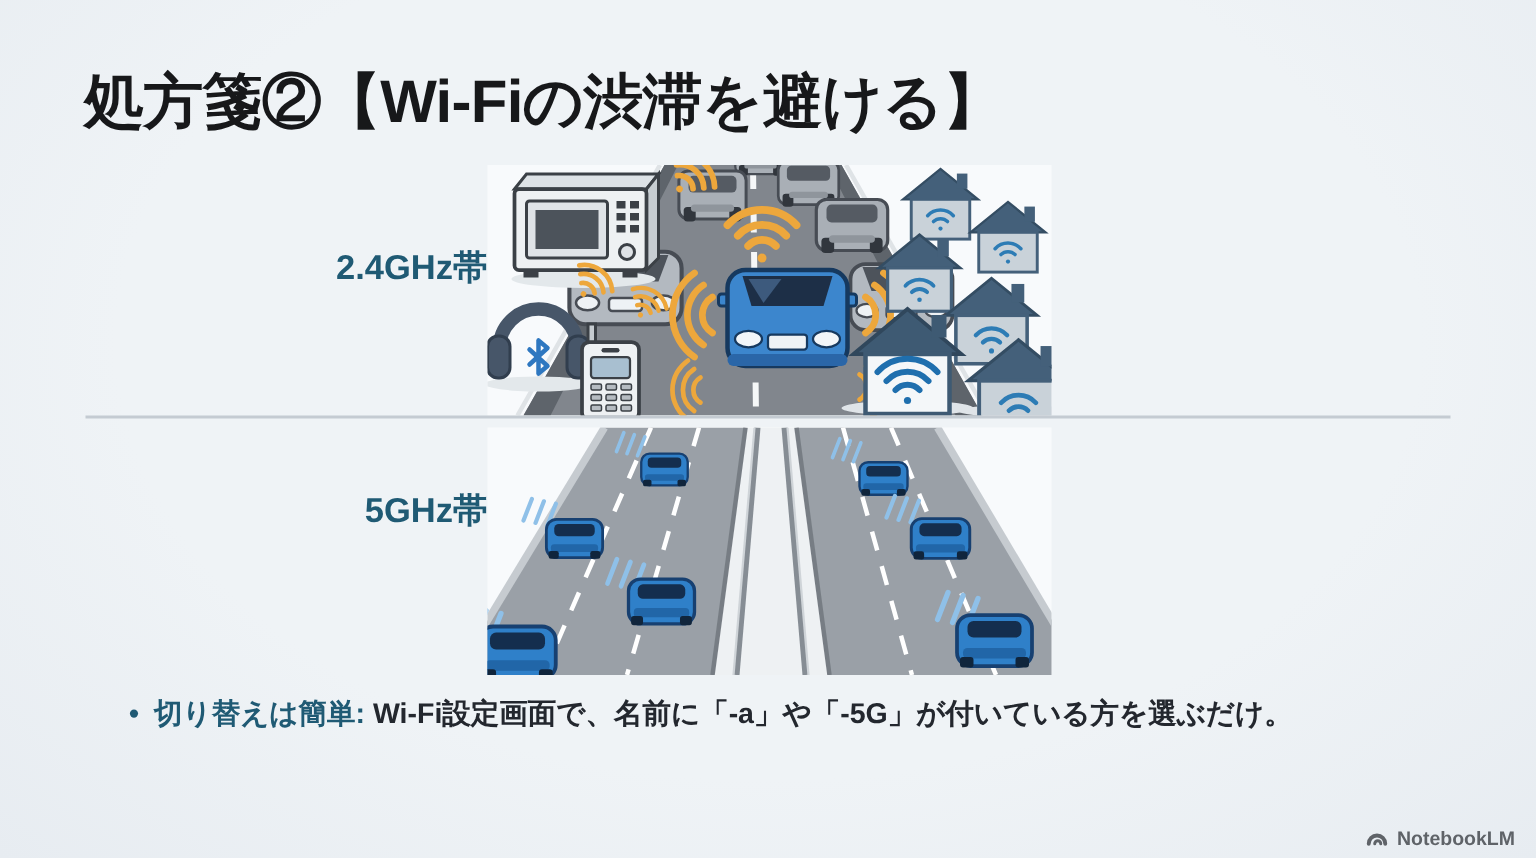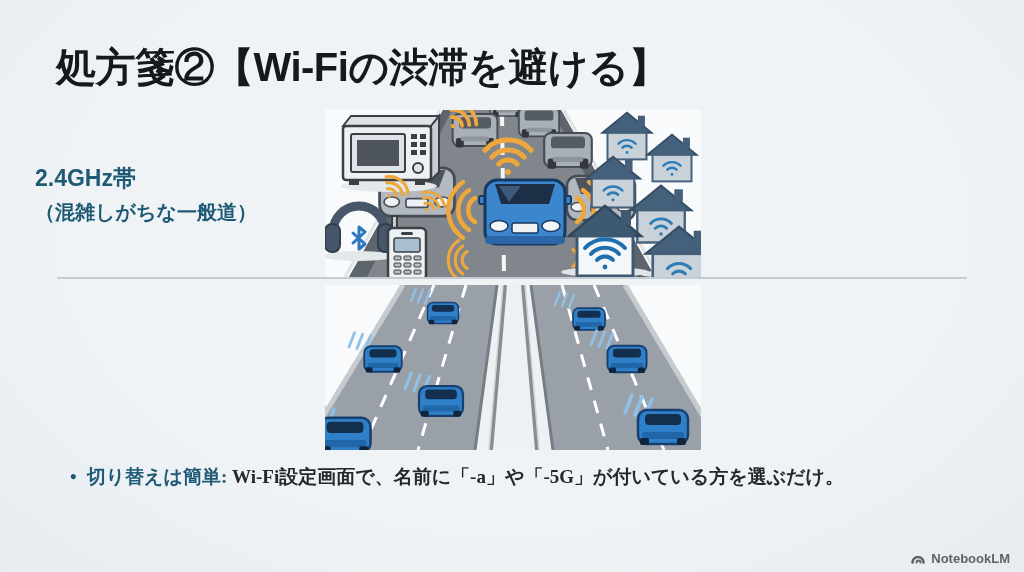--- a/index.html
+++ b/index.html
@@ -6,53 +6,53 @@
   .slide{
     position:relative;width:1024px;height:572px;overflow:hidden;
     background:#edf1f5;
     background:radial-gradient(ellipse at 50% 40%, #eff3f6 60%, #e7ecf1 100%);
     font-family:"Liberation Sans", sans-serif;
   }
   .title{
     position:absolute;left:56px;top:40px;margin:0;
     font-size:40px;font-weight:800;color:#17181a;letter-spacing:-0.5px;
   }
-  .band-label{position:absolute;width:290px;left:35px;text-align:left;color:#1f5a74;font-weight:700;}
+  .band-label{position:absolute;width:290px;left:35px;text-align:right;color:#1f5a74;font-weight:700;}
   .band-label .band-name{font-size:23px;margin-bottom:5px;}
   .band-label .band-desc{font-size:20px;}
   #band24{top:163px;}
   #band5{top:325px;}
   .illustration{position:absolute;left:325px;top:110px;width:376px;height:340px;}
   .scene{display:block;background:#f8fafc;}
   .scene-top{height:167px;}
   .scene-bottom{height:165px;margin-top:8px;}
   .divider{position:absolute;left:57px;top:277px;width:910px;height:2px;background:#c4cbd2;}
-  .bullets{position:absolute;left:70px;top:464px;margin:0;padding:0;list-style:none;font-family:Liberation Serif, serif;}
+  .bullets{position:absolute;left:86px;top:464px;margin:0;padding:0;list-style:none;}
   .bullets li{font-size:19px;line-height:1.35;color:#23272e;font-weight:600;margin-bottom:13px;}
   .bullet-marker{color:#1f5a74;font-weight:800;margin-right:10px;}
   .bullet-label{color:#1f5a74;font-weight:800;}
   .footer{
     position:absolute;right:14px;bottom:6px;display:flex;align-items:center;gap:5px;
     color:#5f6368;font-size:13px;font-weight:700;
   }
   .footer svg{display:block;}
 </style>
 </head>
 <body>
 
 <div class="slide">
 
   <h1 class="title">処方箋②【Wi-Fiの渋滞を避ける】</h1>
 
   <div class="band-label" id="band24">
     <div class="band-name">2.4GHz帯</div>
-    <div class="band-desc">（混雑しがちな一般道）</div>
   </div>
 
   <div class="band-label" id="band5">
+    <div class="band-name">5GHz帯</div>
   </div>
 
   <div class="illustration">
 
     <svg class="scene scene-top" width="376" height="167" viewBox="0 0 376 167">
       <defs>
         <g id="carRear">
           <rect x="-28" y="-20" width="56" height="40" rx="8" fill="#a9afb6" stroke="#474c54" stroke-width="2.5"></rect>
           <rect x="-20" y="-16" width="40" height="14" rx="4" fill="#555b63"></rect>
           <rect x="-24" y="10" width="10" height="12" rx="3" fill="#31363d"></rect>

